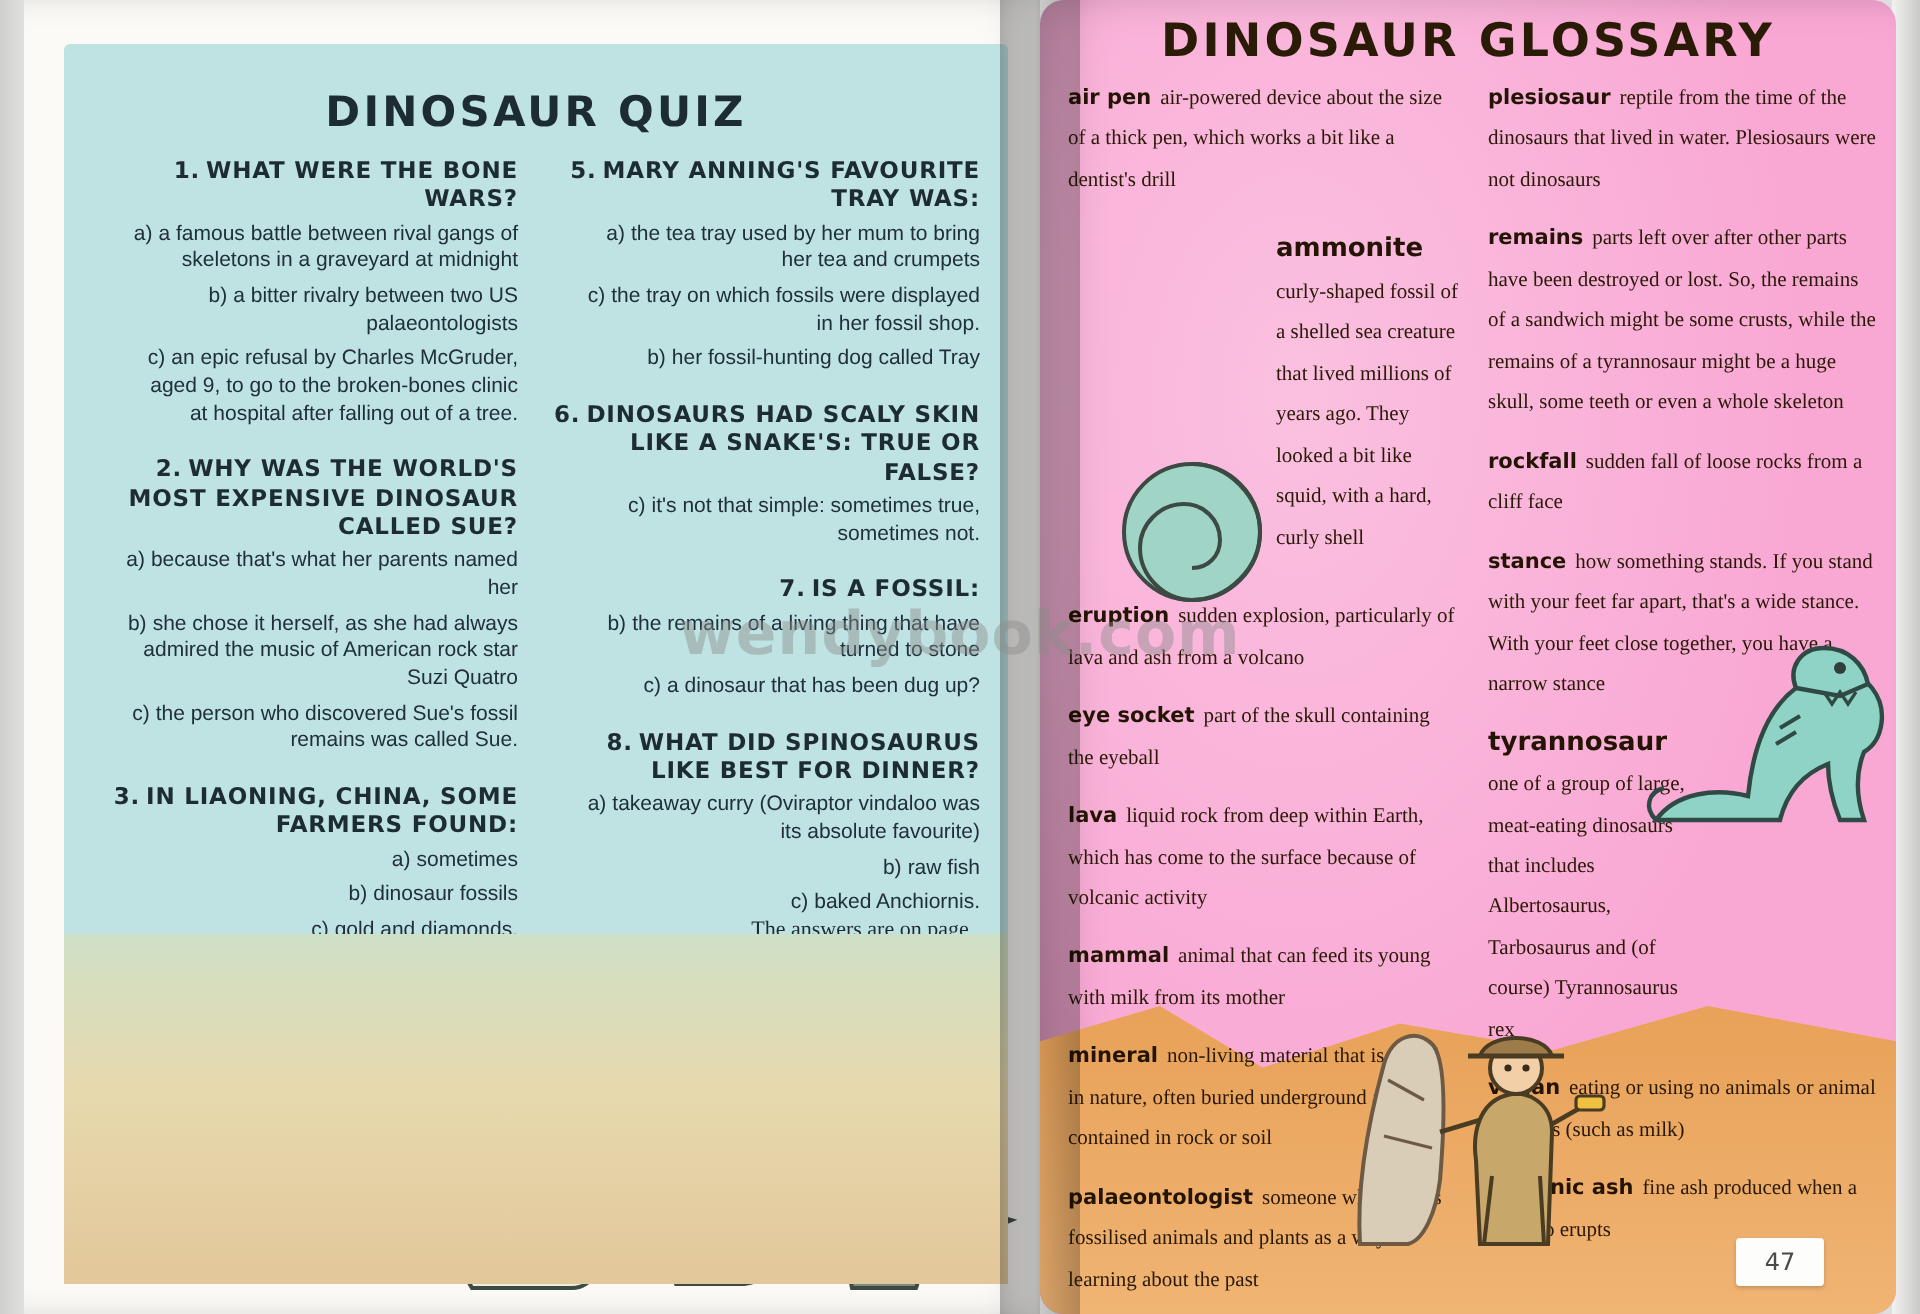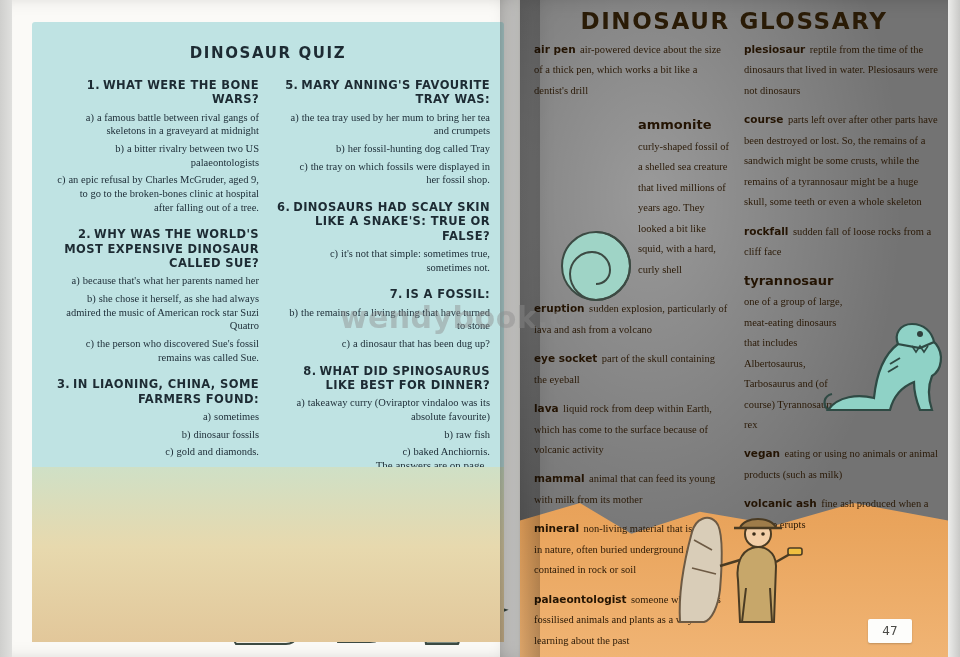--- a/index.html
+++ b/index.html
@@ -39,23 +39,24 @@
     border-radius: 3px;
   }
   .quiz-panel:after{
     content:""; position:absolute; left:0; right:0; bottom:0; height:175px;
     background: linear-gradient(to bottom,#cfe0c6 0%, #e7d9ae 45%, #e2c79a 100%);
   }
 
   
   .page-right {
     position: absolute; left: 520px; top: 0; width: 428px; height: 657px;
-    background: #737373;
+    background: #f9a8d4;
     box-shadow: inset 16px 0 26px -10px rgba(0,0,0,.40);
     overflow: hidden;
+    border-radius: 12px;
   }
   .page-right:before{
     content:""; position:absolute; inset:0;
     background: radial-gradient(ellipse at 30% 30%, rgba(255,255,255,.28), rgba(0,0,0,0) 60%);
   }
   .ground {
     position:absolute; left:0; bottom:0; width:100%; height:220px;
     background: linear-gradient(to bottom,#e79a52 0%, #e9a45c 40%, #f0b474 100%);
     clip-path: polygon(0 38%, 14% 30%, 26% 44%, 42% 34%, 60% 40%, 78% 30%, 100% 38%, 100% 100%, 0 100%);
   }
@@ -69,42 +70,42 @@
 
   
   .title {
     font-family: "DejaVu Sans", sans-serif;
     letter-spacing: 1.6px;
     text-align: center;
     font-weight: bold;
   }
   #quiz-title {
     position:absolute; left:0; right:0; top:22px;
-    font-size: 15px; color:#1d2b33;
+    font-size: 21px; color:#1d2b33;
   }
   #glossary-title {
     position:absolute; left:0; right:0; top:8px;
     font-size: 23px; color:#2a1b06;
   }
 
   .cols {
     position:absolute; top:56px; left:14px; right:14px; bottom:170px;
     display:flex; gap:18px;
   }
   .col { width:50%; }
 
   .q { margin-bottom: 13px; text-align: right; }
   .q-head {
     font-family:"DejaVu Sans", sans-serif;
     font-weight:bold; font-size:11.5px; letter-spacing:.4px;
     color:#1d2b33; line-height:1.25; margin-bottom:4px;
   }
   .q-head .num { margin-right:3px; }
   .q-opt {
-    font-family:Liberation Serif, serif;
+    font-family:Liberation Sans, sans-serif;
     font-size:10.5px; color:#20303a; line-height:1.3;
     margin: 0 0 4px 10px; text-indent:-10px; padding-left:10px;
   }
   .q-opt .lbl { margin-right:3px; }
   .q-note { font-family:"Liberation Serif", serif; font-size:10px; margin-left:0; }
 
   .answers-box {
     position:absolute; right:16px; bottom:150px;
     width:116px; text-align:center;
     font-family:"Liberation Serif", serif; font-size:11px; color:#1d2b33;
@@ -225,22 +226,22 @@
 
         </div>
 
         <div class="col">
 
           <div class="q">
             <div class="q-head">
               <span class="num">5.</span><span>MARY ANNING'S FAVOURITE TRAY WAS:</span>
             </div>
             <div class="q-opt"><span class="lbl">a)</span><span>the tea tray used by her mum to bring her tea and crumpets</span></div>
+            <div class="q-opt"><span class="lbl">c)</span><span>the tray on which fossils were displayed in her fossil shop.</span></div>
             <div class="q-opt"><span class="lbl">b)</span><span>her fossil-hunting dog called Tray</span></div>
-            <div class="q-opt"><span class="lbl">c)</span><span>the tray on which fossils were displayed in her fossil shop.</span></div>
           </div>
 
           <div class="q">
             <div class="q-head">
               <span class="num">6.</span><span>DINOSAURS HAD SCALY SKIN LIKE A SNAKE'S: TRUE OR FALSE?</span>
             </div>
             <div class="q-opt"><span class="lbl">c)</span><span>it's not that simple: sometimes true, sometimes not.</span></div>
           </div>
 
           <div class="q">
@@ -351,26 +352,30 @@
           <span class="gdef">someone who studies fossilised animals and plants as a way of learning about the past</span>
         </div>
       </div>
 
       <div class="gcol">
         <div class="gentry">
           <span class="gterm">plesiosaur</span>
           <span class="gdef">reptile from the time of the dinosaurs that lived in water. Plesiosaurs were not dinosaurs</span>
         </div>
         <div class="gentry">
-          <span class="gterm">course</span>
+          <span class="gterm">remains</span>
           <span class="gdef">parts left over after other parts have been destroyed or lost. So, the remains of a sandwich might be some crusts, while the remains of a tyrannosaur might be a huge skull, some teeth or even a whole skeleton</span>
         </div>
         <div class="gentry">
           <span class="gterm">rockfall</span>
           <span class="gdef">sudden fall of loose rocks from a cliff face</span>
+        </div>
+        <div class="gentry">
+          <span class="gterm">stance</span>
+          <span class="gdef">how something stands. If you stand with your feet far apart, that's a wide stance. With your feet close together, you have a narrow stance</span>
         </div>
         <div class="gentry big" style="width:104px;">
           <span class="gterm">tyrannosaur</span>
           <span class="gdef">one of a group of large, meat-eating dinosaurs that includes Albertosaurus, Tarbosaurus and (of course) Tyrannosaurus rex</span>
         </div>
         <div class="gentry">
           <span class="gterm">vegan</span>
           <span class="gdef">eating or using no animals or animal products (such as milk)</span>
         </div>
         <div class="gentry">

